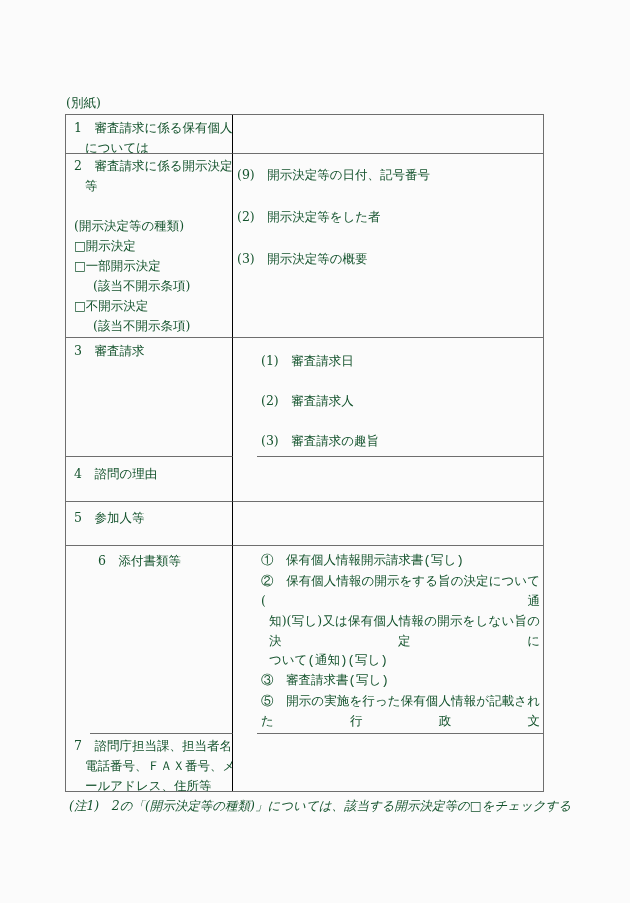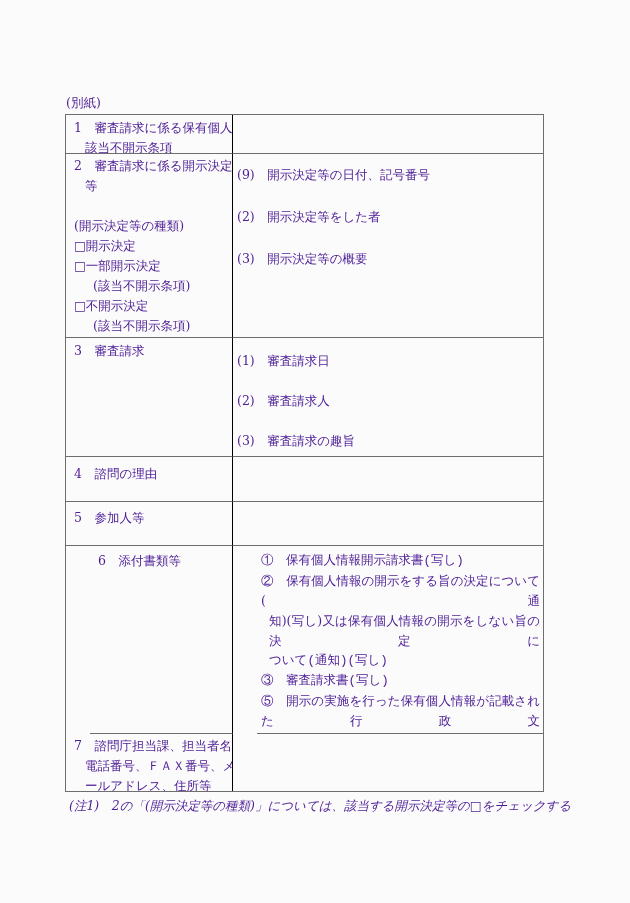--- a/index.html
+++ b/index.html
@@ -9,21 +9,21 @@
   }
   .page {
     position: relative;
     width: 630px;
     height: 903px;
     overflow: hidden;
     background: #fbfbfb;
     font-family: "DejaVu Serif", "Liberation Serif", serif;
     font-size: 12.5px;
     line-height: 20px;
-    color: #4c1d95;
+    color: #14532d;
   }
   .attach-label {
     position: absolute;
     left: 66px;
     top: 93px;
     white-space: nowrap;
   }
   .doc-table {
     position: absolute;
     left: 65px;
@@ -40,21 +40,21 @@
     border-bottom: 1px solid #6e6e6e;
   }
   .cell.left  { border-right: 1px solid #000000; }
   .cell.right { padding-left: 4px; }
   .cell.lastrow { border-bottom: none; }
   .pt3  { padding-top: 3px; }
   .pt5  { padding-top: 5px; margin-left: 24px; }
   .pt6  { padding-top: 6px; }
   .pt7  { padding-top: 7px; }
   .pt11 { padding-top: 11px; }
-  .pt13 { padding-top: 13px; }
+  .pt13 { padding-top: 13px; margin-left: 24px; }
   .line { white-space: nowrap; }
   .cont { padding-left: 11px; }
   .kind-heading { margin-top: 20px; }
   .sub  { padding-left: 19px; }
   .item2 { margin-bottom: 22px; white-space: nowrap; }
   .item3 { margin-bottom: 20px; white-space: nowrap; }
   .iline { white-space: nowrap; font-family: Liberation Mono, monospace; }
   .fill {
     white-space: normal;
     text-align: justify;
@@ -73,21 +73,21 @@
 <body>
 
 <div class="page">
 
   <div class="attach-label">(別紙)</div>
 
   <div class="doc-table">
 
     <div class="cell left pt3">
       <div class="line">1　審査請求に係る保有個人</div>
-      <div class="line cont">該当不開示条項</div>
+      <div class="line cont">については</div>
     </div>
     <div class="cell right"></div>
 
     <div class="cell left">
       <div class="line">2　審査請求に係る開示決定</div>
       <div class="line cont">等</div>
       <div class="line kind-heading">(開示決定等の種類)</div>
       <div class="line">□開示決定</div>
       <div class="line">□一部開示決定</div>
       <div class="line sub">(該当不開示条項)</div>

